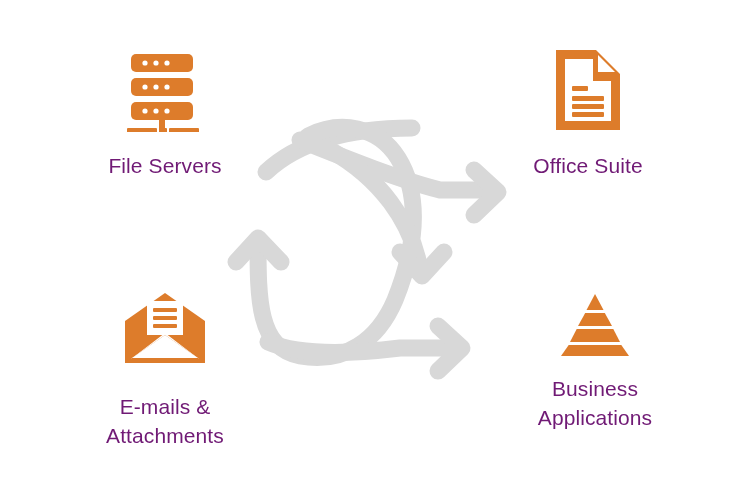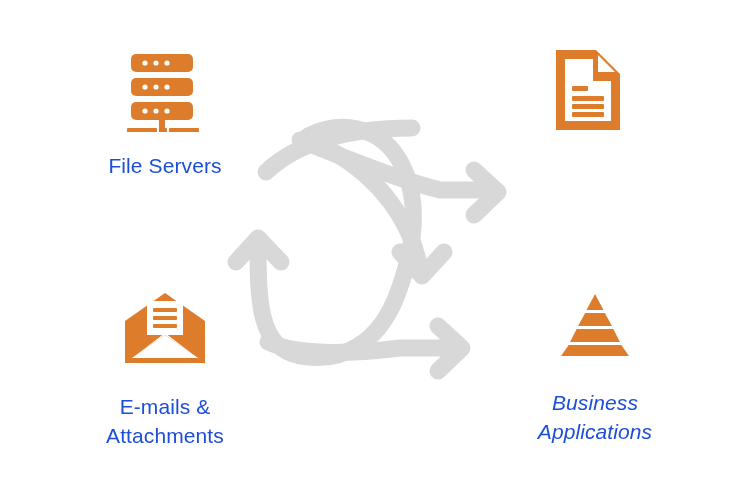--- a/index.html
+++ b/index.html
@@ -41,40 +41,40 @@
   .node-icon {
     height: 100px;
     display: flex;
     align-items: center;
     justify-content: center;
   }
   .node-label {
     margin-top: 14px;
     font-size: 21px;
     line-height: 29px;
-    color: #1d4ed8;
+    color: #701a75;
     font-family: "Liberation Sans", sans-serif;
     font-weight: 400;
     letter-spacing: 0.1px;
     white-space: pre-line;
   }
 
   
   #node-file-servers { left: 60px;  top: 42px; }
   #node-office-suite { left: 483px; top: 42px; }
   #node-emails       { left: 60px;  top: 284px; }
   #node-business-apps{ left: 490px; top: 280px; }
 
   #node-file-servers .node-icon { height: 95px; }
   #node-office-suite .node-icon { height: 95px; }
   #node-emails .node-icon       { height: 90px; }
   #node-business-apps .node-icon{ height: 90px; }
 
   #node-emails .node-label        { margin-top: 18px; }
-  #node-business-apps .node-label { margin-top: 18px; font-style: italic; }
+  #node-business-apps .node-label { margin-top: 4px; }
 </style>
 </head>
 <body>
 
 <div id="diagram">
 
   <svg class="arrows-layer" viewBox="0 0 750 500">
     <g fill="none" stroke="#D8D8D8" stroke-width="17" stroke-linecap="round" stroke-linejoin="round">
 
       <g>
@@ -139,20 +139,21 @@
         <path d="M 13,13 H 41 V 35 H 59 V 75 H 13 Z" fill="#ffffff"></path>
         <path d="M 46,9 L 63,26 H 46 Z" fill="#ffffff"></path>
         <g fill="#DD7C2B">
           <rect x="20" y="40" width="16" height="5" rx="1"></rect>
           <rect x="20" y="50" width="32" height="5" rx="1"></rect>
           <rect x="20" y="58" width="32" height="5" rx="1"></rect>
           <rect x="20" y="66" width="32" height="5" rx="1"></rect>
         </g>
       </svg>
     </div>
+    <div class="node-label">Office Suite</div>
   </div>
 
   <div class="node" id="node-emails">
     <div class="node-icon">
       <svg width="88" height="76" viewBox="0 0 88 76">
 
         <path d="M 4,30 L 44,2 L 84,30 V 72 H 4 Z" fill="#DD7C2B"></path>
 
         <rect x="26" y="10" width="36" height="34" fill="#ffffff"></rect>
         <g fill="#DD7C2B">

